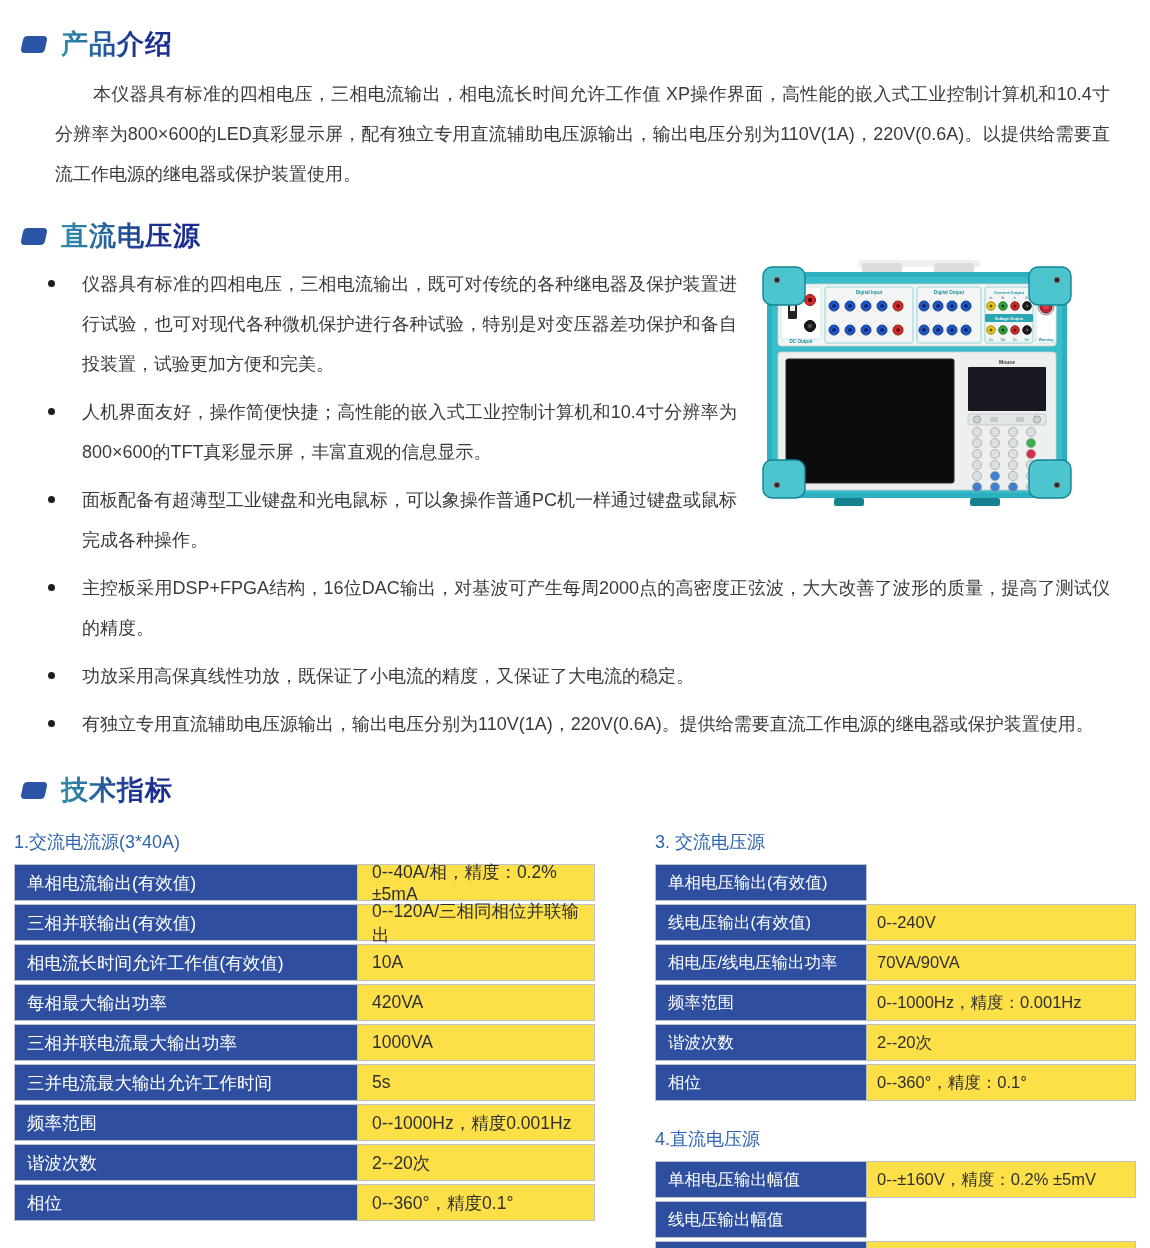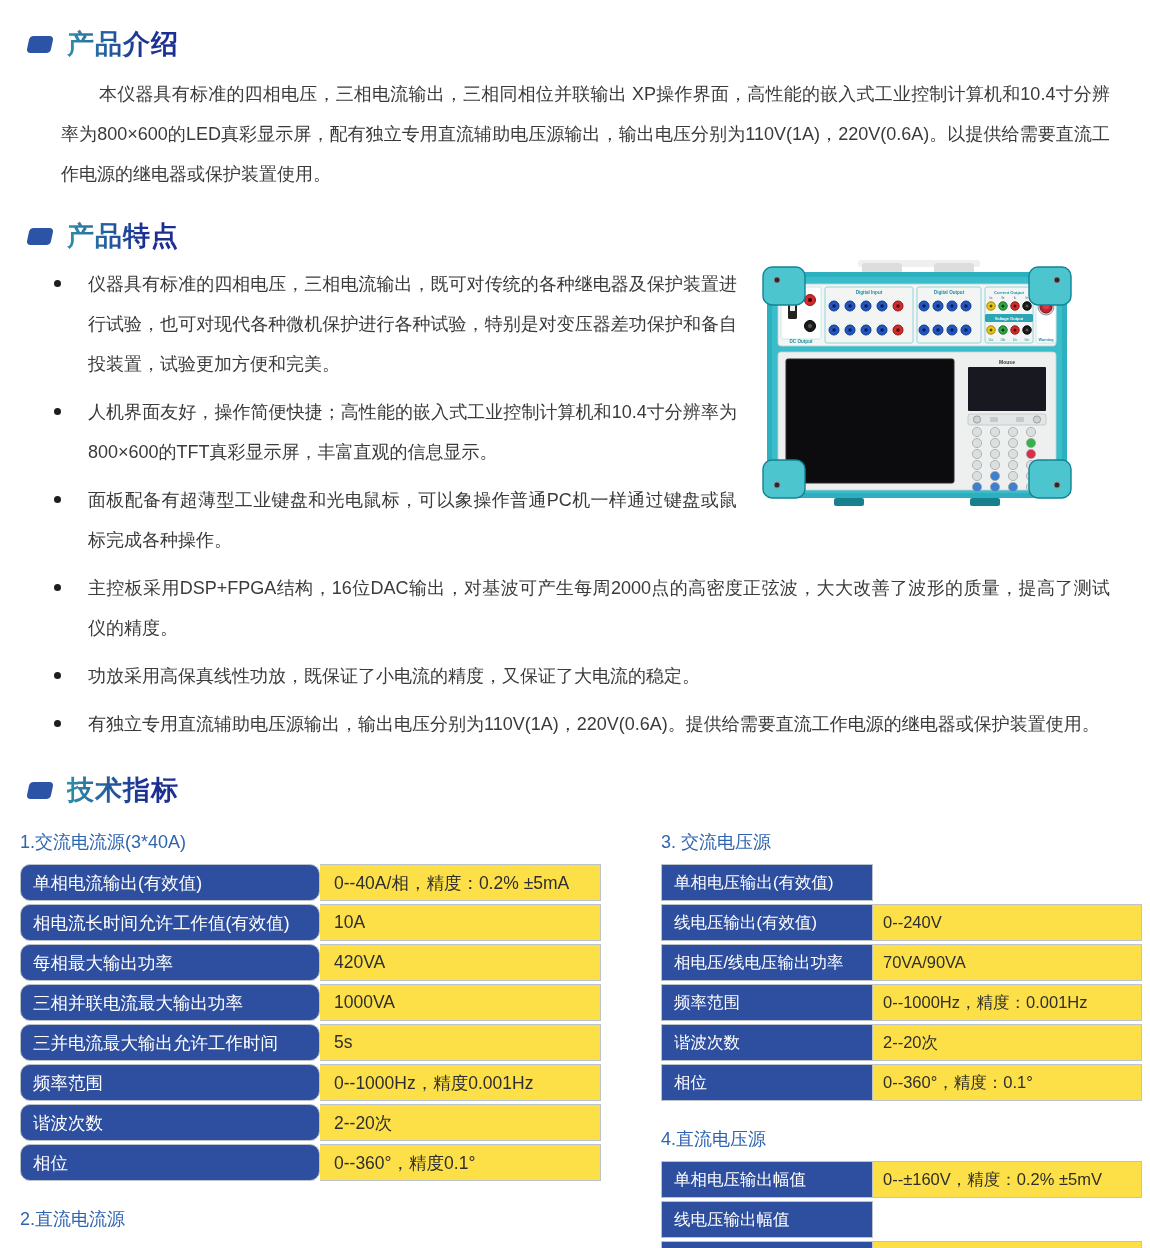--- a/index.html
+++ b/index.html
@@ -1,19 +1,19 @@
 <!DOCTYPE html>
 <html><head>
 <meta charset="utf-8">
 <style>
   * { margin:0; padding:0; box-sizing:border-box; }
   html,body { background:#ffffff; }
   .page {
     position:relative; width:1150px; height:1248px; background:#ffffff;
-    font-family:"Liberation Sans","DejaVu Sans",sans-serif; color:#3d3d3d; overflow:hidden;padding-left:6px;
+    font-family:"Liberation Sans","DejaVu Sans",sans-serif; color:#3d3d3d; overflow:hidden;
   }
   
   .sec-head { display:flex; align-items:center; gap:15px; margin-left:22px; }
   .sec-icon { width:24px; height:17px; background:#2b54a6; border-radius:4px; transform:skewX(-12deg); flex:0 0 auto; }
   .sec-title { font-size:27px; font-weight:bold; letter-spacing:1px; color:#1d3d99; }
   @supports ((-webkit-background-clip:text) or (background-clip:text)) {
     .sec-title { background:linear-gradient(90deg,#2f8fa8 0%,#1b2f92 70%);
       -webkit-background-clip:text; background-clip:text; color:transparent; }
   }
   
@@ -46,38 +46,38 @@
   .tl {
     background:#2e4f9f; color:#ffffff; border:1px solid #bcc3ca;
     display:flex; align-items:center; padding-left:12px;
     font-size:17.5px; height:37px; flex:0 0 auto;
   }
   .tv {
     background:#fde047; color:#2e2e2e; border:1px solid #bcc3ca; border-left:none;
     display:flex; align-items:center; padding-left:14px;
     font-size:17.5px; height:37px; flex:1 1 auto;
   }
-  .t-accurrent .tl { width:300px;border-radius:10px; }
+  .t-accurrent .tl { width:344px; }
   .col-right .tl { width:212px; font-size:16.5px; }
   .col-right .tv { font-size:16.5px; padding-left:10px; }
 </style>
 </head>
 <body>
 
 <div class="page">
 
   <div class="sec-head intro-head">
     <div class="sec-icon"></div>
     <div class="sec-title">产品介绍</div>
   </div>
-  <p class="intro-body">本仪器具有标准的四相电压，三相电流输出，三相同相位并联输出 XP操作界面，高性能的嵌入式工业控制计算机和10.4寸分辨率为800×600的LED真彩显示屏，配有独立专用直流辅助电压源输出，输出电压分别为110V(1A)，220V(0.6A)。以提供给需要直流工作电源的继电器或保护装置使用。</p>
+  <p class="intro-body">本仪器具有标准的四相电压，三相电流输出，相电流长时间允许工作值 XP操作界面，高性能的嵌入式工业控制计算机和10.4寸分辨率为800×600的LED真彩显示屏，配有独立专用直流辅助电压源输出，输出电压分别为110V(1A)，220V(0.6A)。以提供给需要直流工作电源的继电器或保护装置使用。</p>
 
   <div class="sec-head feat-head">
     <div class="sec-icon"></div>
-    <div class="sec-title">产品特点</div>
+    <div class="sec-title">直流电压源</div>
   </div>
 
   <div class="photo-float">
     <svg width="310" height="248" viewBox="0 0 310 248">
 
       <rect x="96" y="0" width="122" height="7" rx="3" fill="#efefef"></rect>
       <rect x="100" y="3" width="40" height="13" rx="3" fill="#dddddd"></rect>
       <rect x="172" y="3" width="40" height="13" rx="3" fill="#dddddd"></rect>
 
       <g>
@@ -265,20 +265,24 @@
   <div class="specs-grid">
 
     <div class="spec-col-left col-left">
       <div class="spec-heading">1.交流电流源(3*40A)</div>
       <div class="spec-table t-accurrent">
         <div class="trow">
             <div class="tl">单相电流输出(有效值)</div>
             <div class="tv">0--40A/相，精度：0.2% ±5mA</div>
           </div>
         <div class="trow">
+            <div class="tl">三相并联输出(有效值)</div>
+            <div class="tv">0--120A/三相同相位并联输出</div>
+          </div>
+        <div class="trow">
             <div class="tl">相电流长时间允许工作值(有效值)</div>
             <div class="tv">10A</div>
           </div>
         <div class="trow">
             <div class="tl">每相最大输出功率</div>
             <div class="tv">420VA</div>
           </div>
         <div class="trow">
             <div class="tl">三相并联电流最大输出功率</div>
             <div class="tv">1000VA</div>

